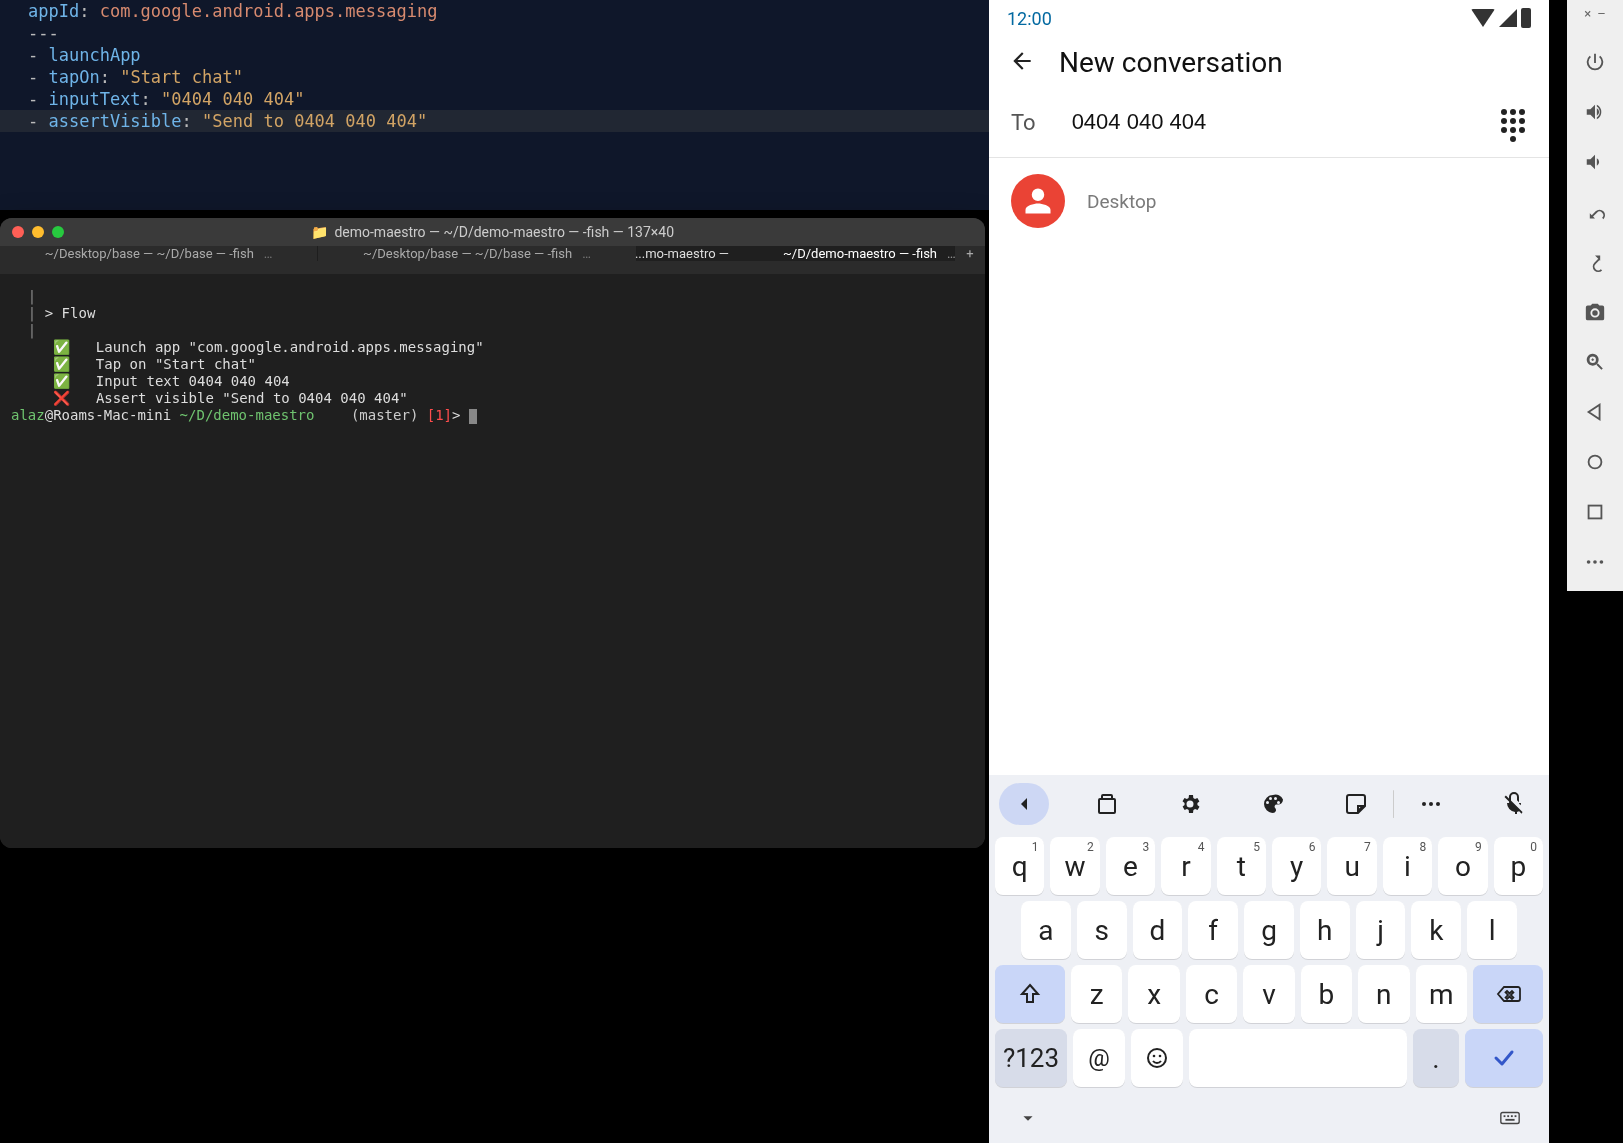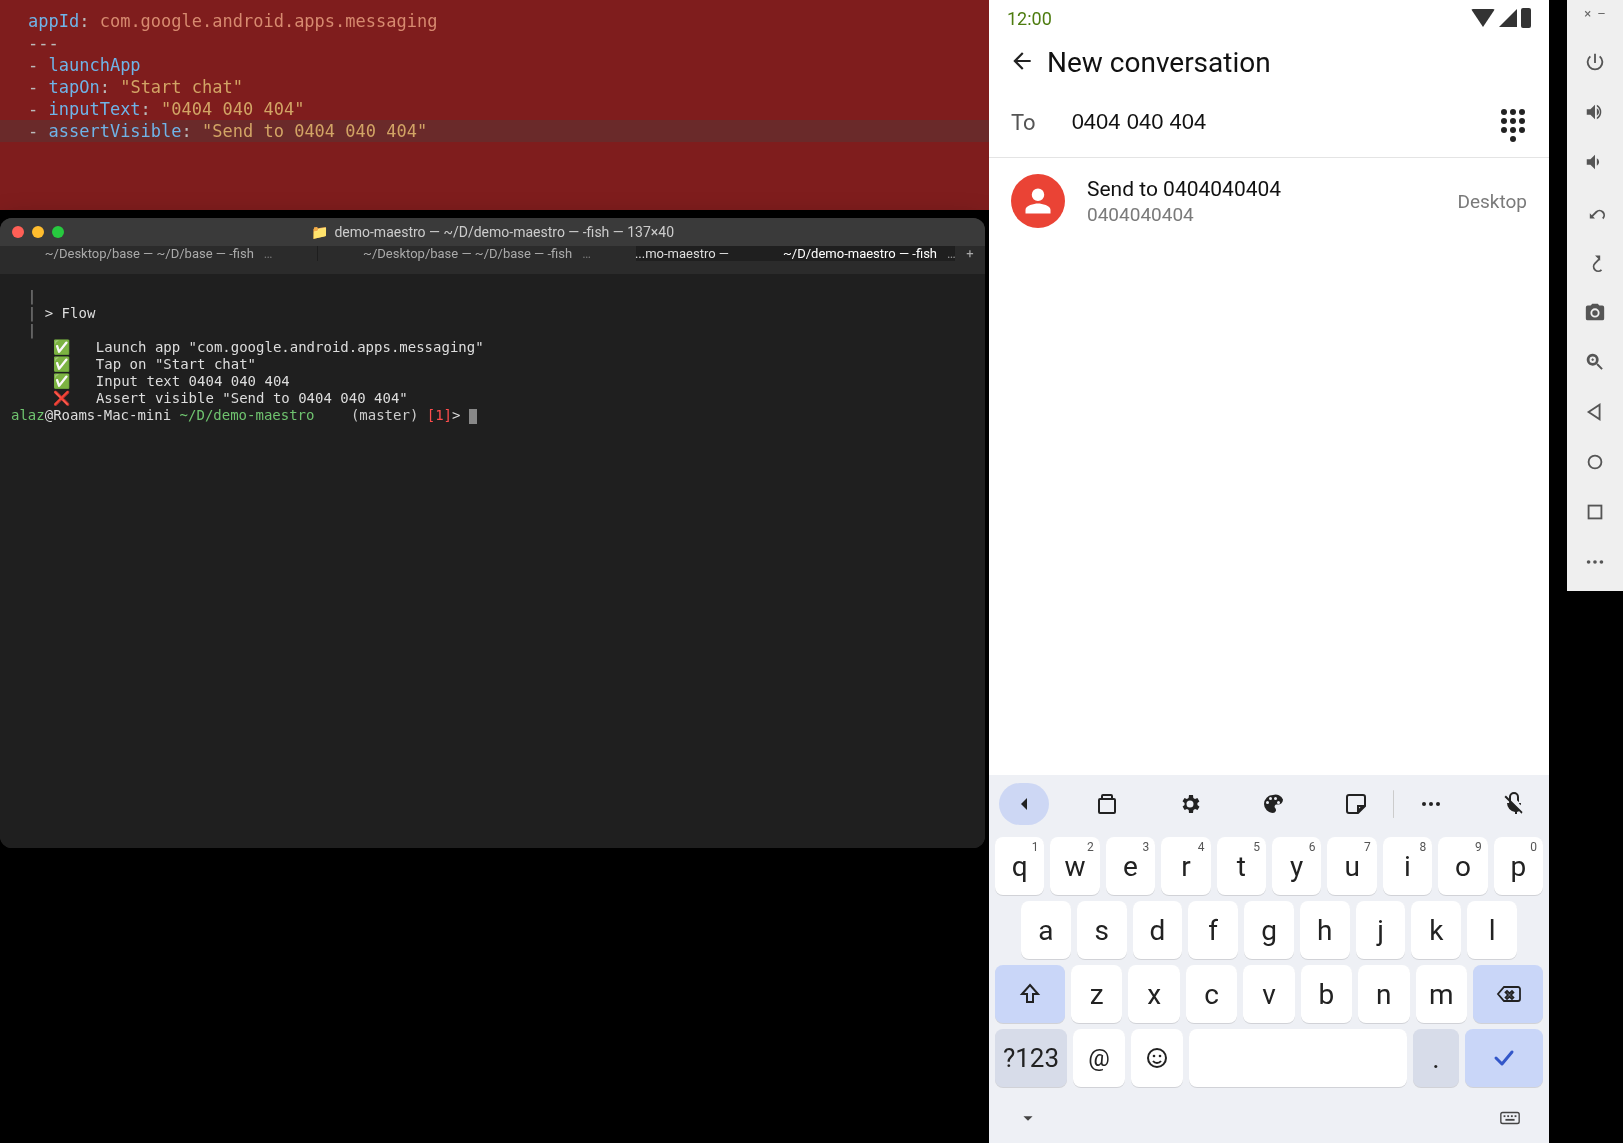--- a/index.html
+++ b/index.html
@@ -1,20 +1,20 @@
 <!DOCTYPE html>
 <html><head>
 <meta charset="utf-8">
 <style>
   * { box-sizing: border-box; margin: 0; padding: 0; }
   html, body { width: 1623px; height: 1143px; background: #000; font-family: -apple-system, BlinkMacSystemFont, "Segoe UI", Roboto, sans-serif; overflow: hidden; color: #ccc; }
   body { position: relative; }
 
   
-  .editor { position: absolute; left: 0; top: 0; width: 990px; height: 210px; background: #7f1d1d; font-family: "Menlo","Consolas",monospace; font-size: 17px; line-height: 22px; padding: 10px 28px; color: #d6d6d6; }
+  .editor { position: absolute; left: 0; top: 0; width: 990px; height: 210px; background: #0f172a; font-family: "Menlo","Consolas",monospace; font-size: 17px; line-height: 22px; padding: 0 28px; color: #d6d6d6; }
   .editor .line { white-space: pre; }
   .ln-active { background:rgba(70,70,70,.35); display:block; margin: 0 -28px; padding: 0 28px; }
   .tok-key { color:#6fb4e8; }
   .tok-str { color:#d2a465; }
   .tok-cmd { color:#d78a6f; }
   .tok-pun { color:#bbb; }
 
   
   .term { position:absolute; left:0; top:218px; width:985px; height:630px; background:#2b2b2b; border-radius:12px; box-shadow:0 10px 30px rgba(0,0,0,.6); overflow:hidden; }
   .term-titlebar { height:28px; background:#3a3a3a; display:flex; align-items:center; padding:0 12px; gap:8px; font-size:14px; color:#ccc; position:relative; }
@@ -33,28 +33,28 @@
   .term-body .cross { color:#ff5c5c; }
   .term-body .prompt-user { color:#6fc36f; }
   .term-body .prompt-path { color:#6fc36f; }
   .term-body .prompt-branch { color:#ccc;margin-left:28px; }
   .term-body .prompt-code { color:#ff4d4d; }
   .term-body .bar { color:#888; }
   .term-body .cursor { display:inline-block; width:8px; height:15px; background:#888; vertical-align:middle; }
 
   
   .emulator { position:absolute; right:74px; top:0; width:560px; height:1143px; background:#fff; color:#000; font-family:Roboto,system-ui,sans-serif; display:flex; flex-direction:column; }
-  .statusbar { height:36px; display:flex; align-items:center; padding:12px 18px; font-size:18px; color:#4d7c0f; }
+  .statusbar { height:36px; display:flex; align-items:center; padding:12px 18px; font-size:18px; color:#0369a1; }
   .statusbar .sb-right { margin-left:auto; display:flex; align-items:center; gap:4px; }
   .sb-wifi, .sb-sig { width:0; height:0; }
   .sb-wifi { border-left:12px solid transparent; border-right:12px solid transparent; border-bottom:18px solid #333; border-radius:2px; transform:rotate(180deg); }
   .sb-sig { border-left:18px solid transparent; border-bottom:18px solid #333; }
   .sb-batt { width:10px; height:20px; background:#333; border-radius:2px; position:relative; }
 
-  .app-header { display:flex; align-items:center; gap:12px; padding:10px 20px 18px 20px;text-align:center; }
+  .app-header { display:flex; align-items:center; gap:24px; padding:10px 20px 18px 20px;text-align:center; }
   .back-arrow svg{ width:26px; height:26px; fill:#222; }
   .app-header h1 { font-size:28px; font-weight:400; color:#111; }
 
   .to-row { display:flex; align-items:center; padding:12px 22px 22px 22px; gap:36px; font-size:22px; color:#555; }
   .to-row .to-input { flex:1; font-size:22px; border:none; outline:none; color:#111; }
   .to-row .to-text-wrap { flex:1; position:relative; }
   .dialpad-icon { width:26px; height:26px; display:grid; grid-template-columns:repeat(3,6px); grid-template-rows:repeat(4,6px); gap:3px; }
   .dialpad-icon span { background:#222; border-radius:50%; }
   .dialpad-icon span:nth-child(11){ grid-column:2; }
 
@@ -189,24 +189,20 @@
     </div>
   </div>
 
   <div class="divider"></div>
 
   <div class="contact-row">
     <div class="avatar">
       <svg viewBox="0 0 24 24">
           <path d="M12 12a5 5 0 1 0-5-5 5 5 0 0 0 5 5zm0 2c-3.3 0-10 1.7-10 5v3h20v-3c0-3.3-6.7-5-10-5z"></path>
         </svg>
-    </div>
-    <div class="contact-text">
-      <div class="t1">Send to 0404040404</div>
-      <div class="t2">0404040404</div>
     </div>
     <div class="contact-meta">Desktop</div>
   </div>
 
   <div class="kbd-area">
     <div class="kbd-toolbar">
       <div class="kbd-tool active">
           <svg viewBox="0 0 24 24">
             <path d="M15 6l-6 6 6 6z"></path>
           </svg>

